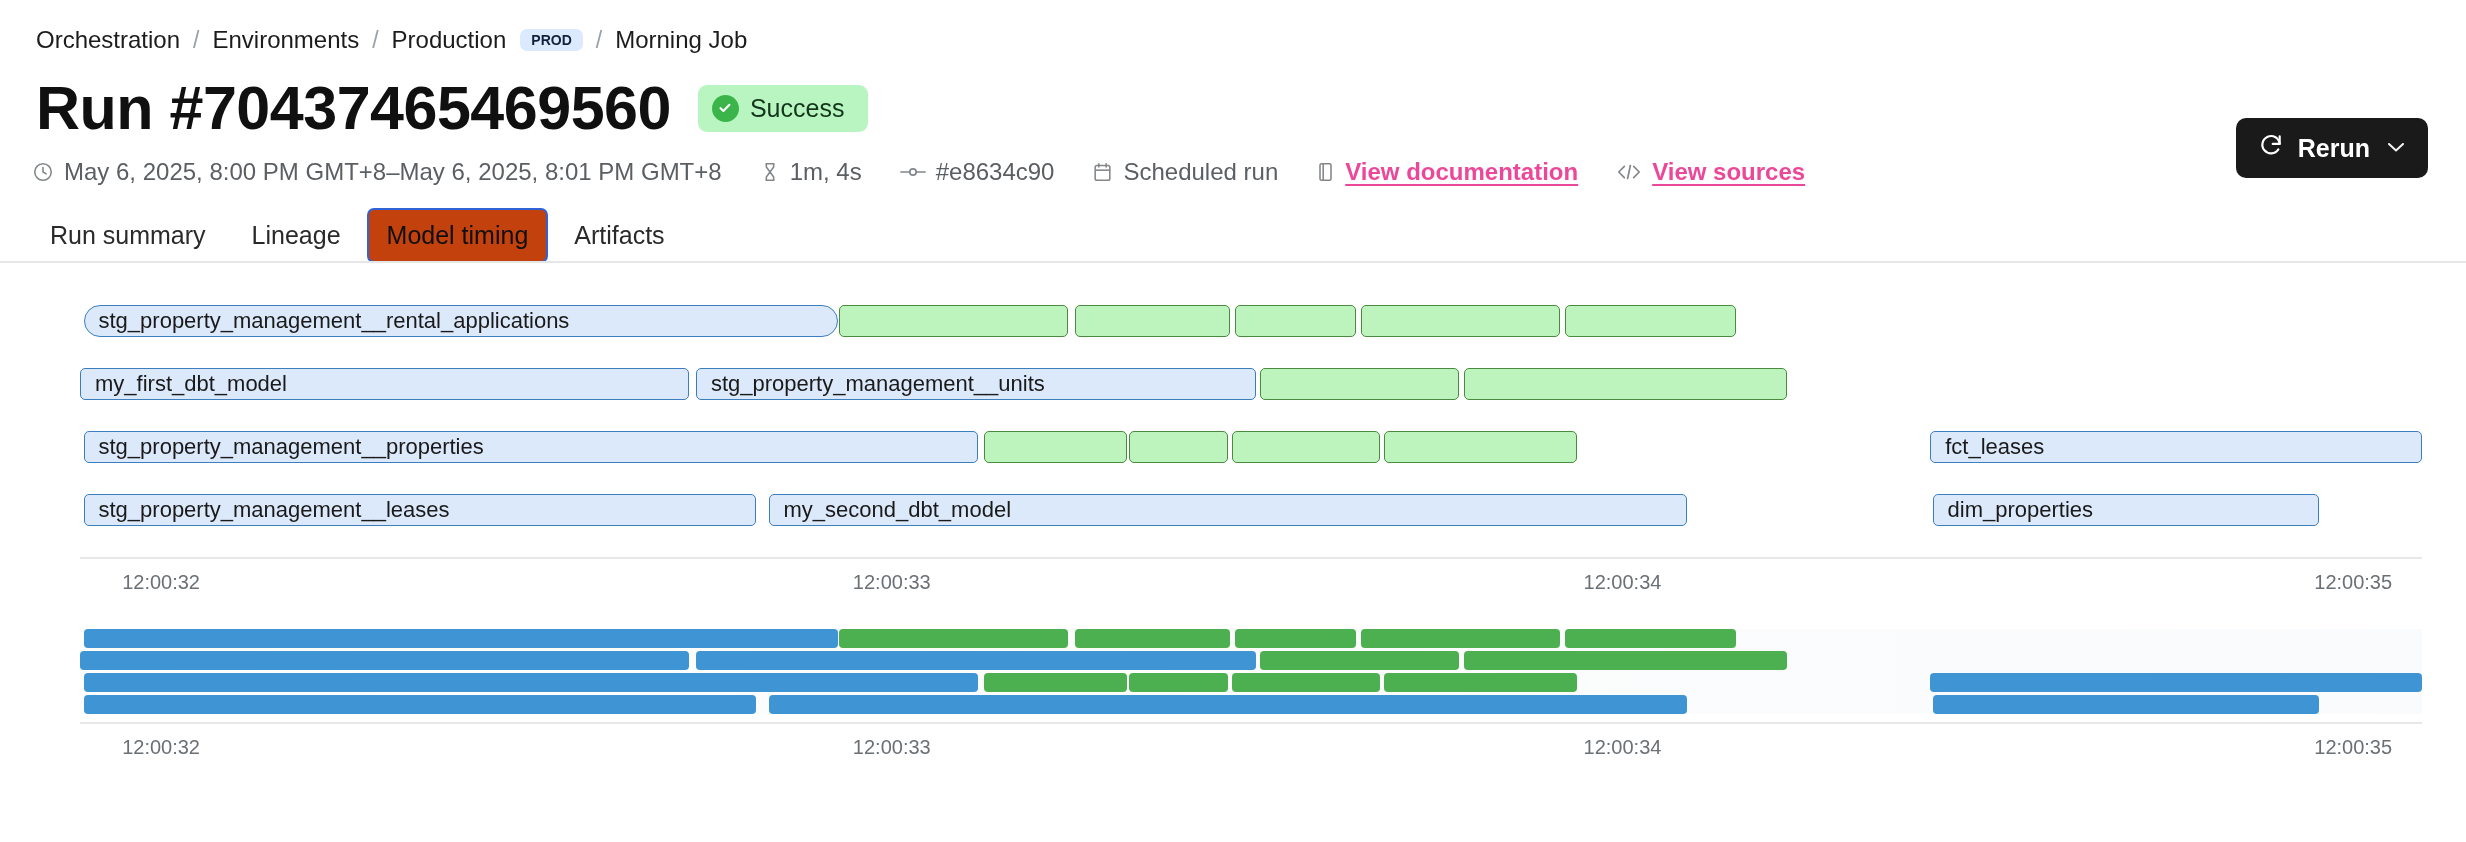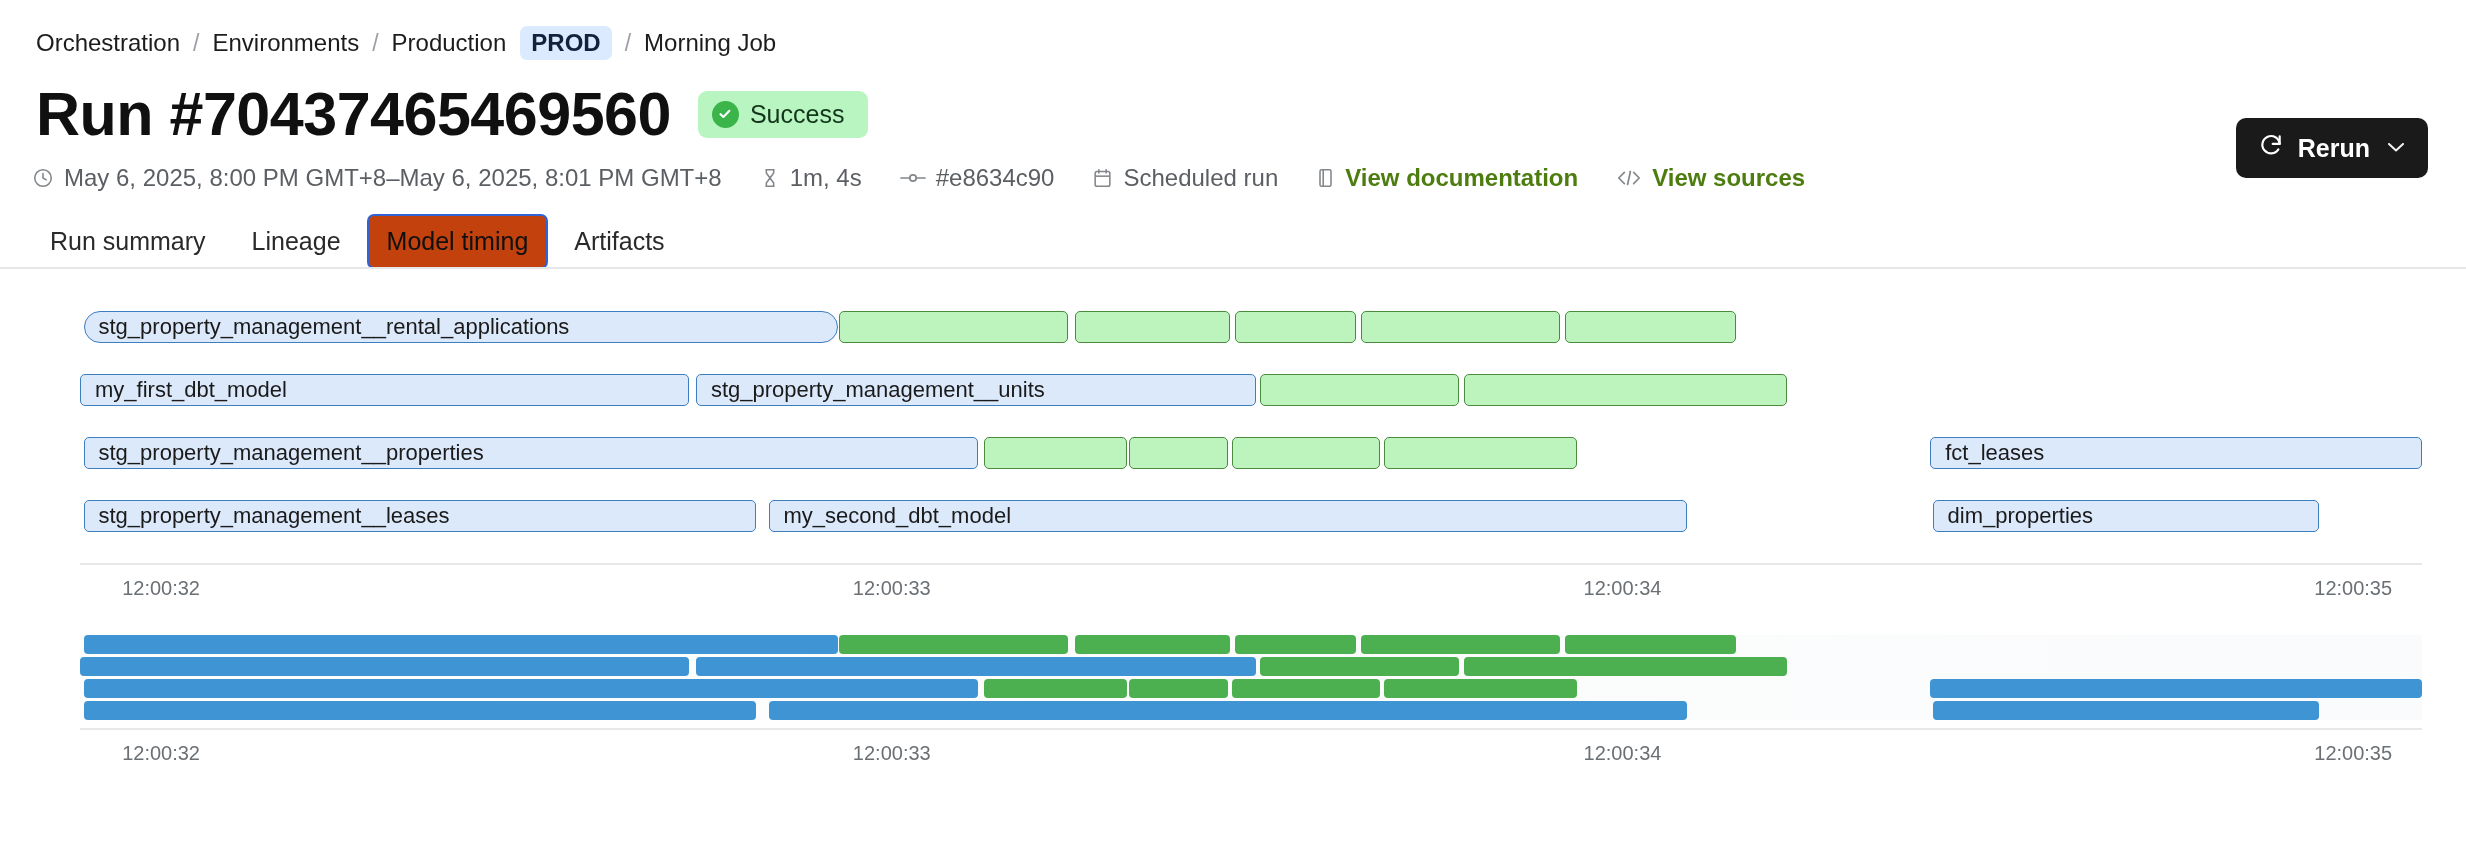--- a/index.html
+++ b/index.html
@@ -17,21 +17,21 @@
     display: flex; align-items: center;
     padding: 26px 8px 0 36px;
     font-size: 24px; color: #1c1c1c;
     gap: 0px;
   }
   .crumb { white-space: nowrap; }
   .crumb-sep { color: #9aa0a6; margin: 0 13px; font-size: 23px; }
   .crumb-badge {
     background: #dbeafe; color: #14213d;
     border-radius: 7px; padding: 3px 11px;
-    font-size: 24px; font-weight: 600;
+    font-size: 14px; font-weight: 600;
     margin-left: 14px;
   }
 
   
   .title-row {
     display: flex; align-items: center;
     padding: 22px 0 0 36px; gap: 27px;
   }
   .page-title {
     font-size: 61px; font-weight: 700;
@@ -70,22 +70,22 @@
     padding: 18px 0 0 32px;
     font-size: 24px; color: #5b5f63;
     gap: 8px;
   }
   .meta-item {
     display: inline-flex; align-items: center;
     gap: 10px; margin-right: 30px; white-space: nowrap;
   }
   .meta-item .ico { display: inline-flex; align-items: center; color: #83878b; }
   .meta-link {
-    color: #4d7c0f; font-weight: 600;
-    text-underline-offset: 4px;
+    color: #ec4899; font-weight: 600;
+    text-decoration: underline; text-underline-offset: 4px;
     cursor: pointer;
   }
 
   
   .tabs {
     display: flex; align-items: flex-end;
     padding: 22px 0 0 30px; gap: 6px;
     position: relative;
   }
   .tab {

